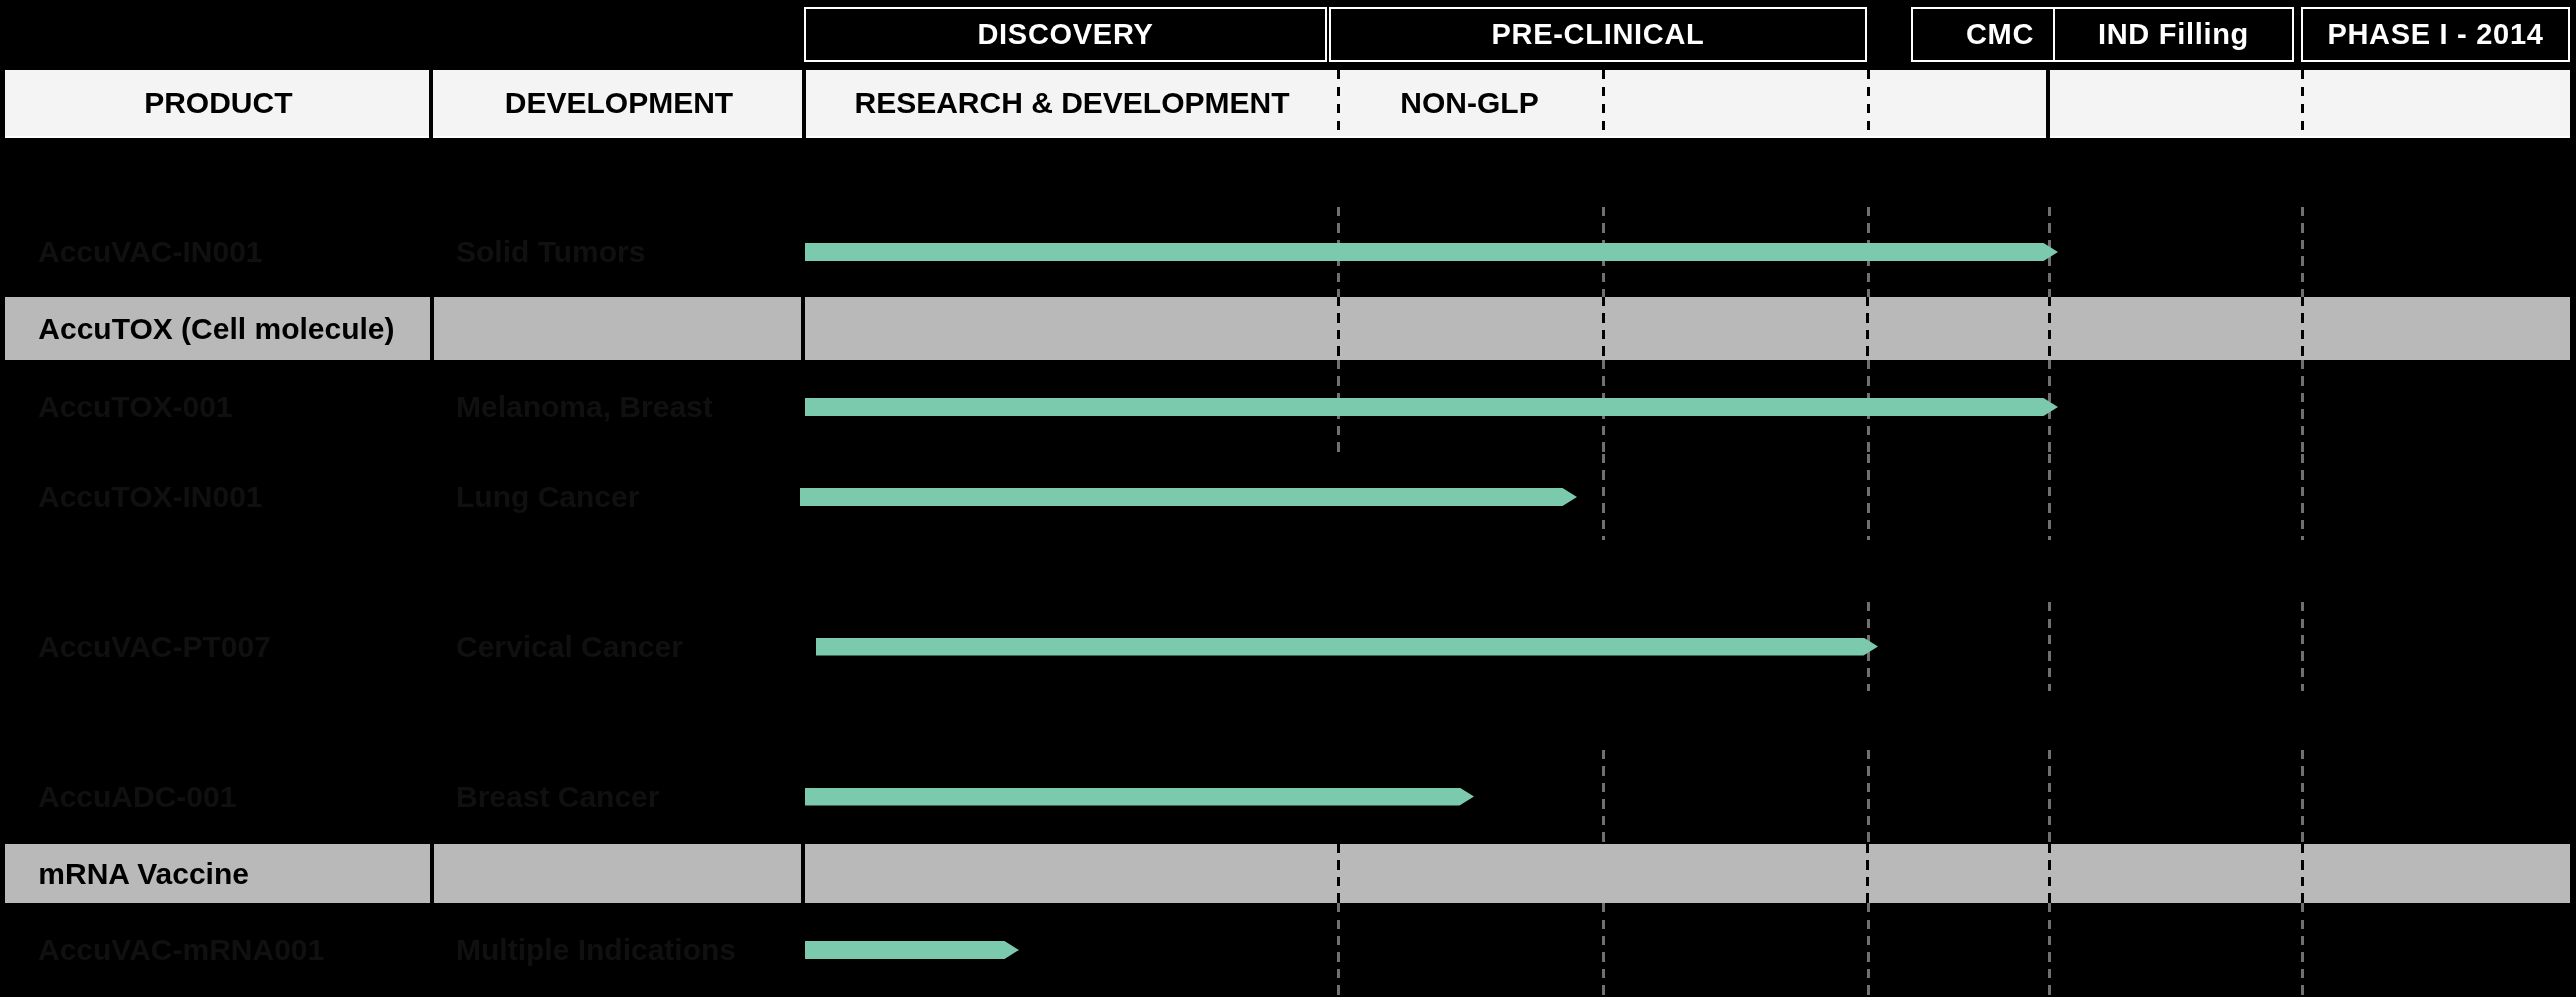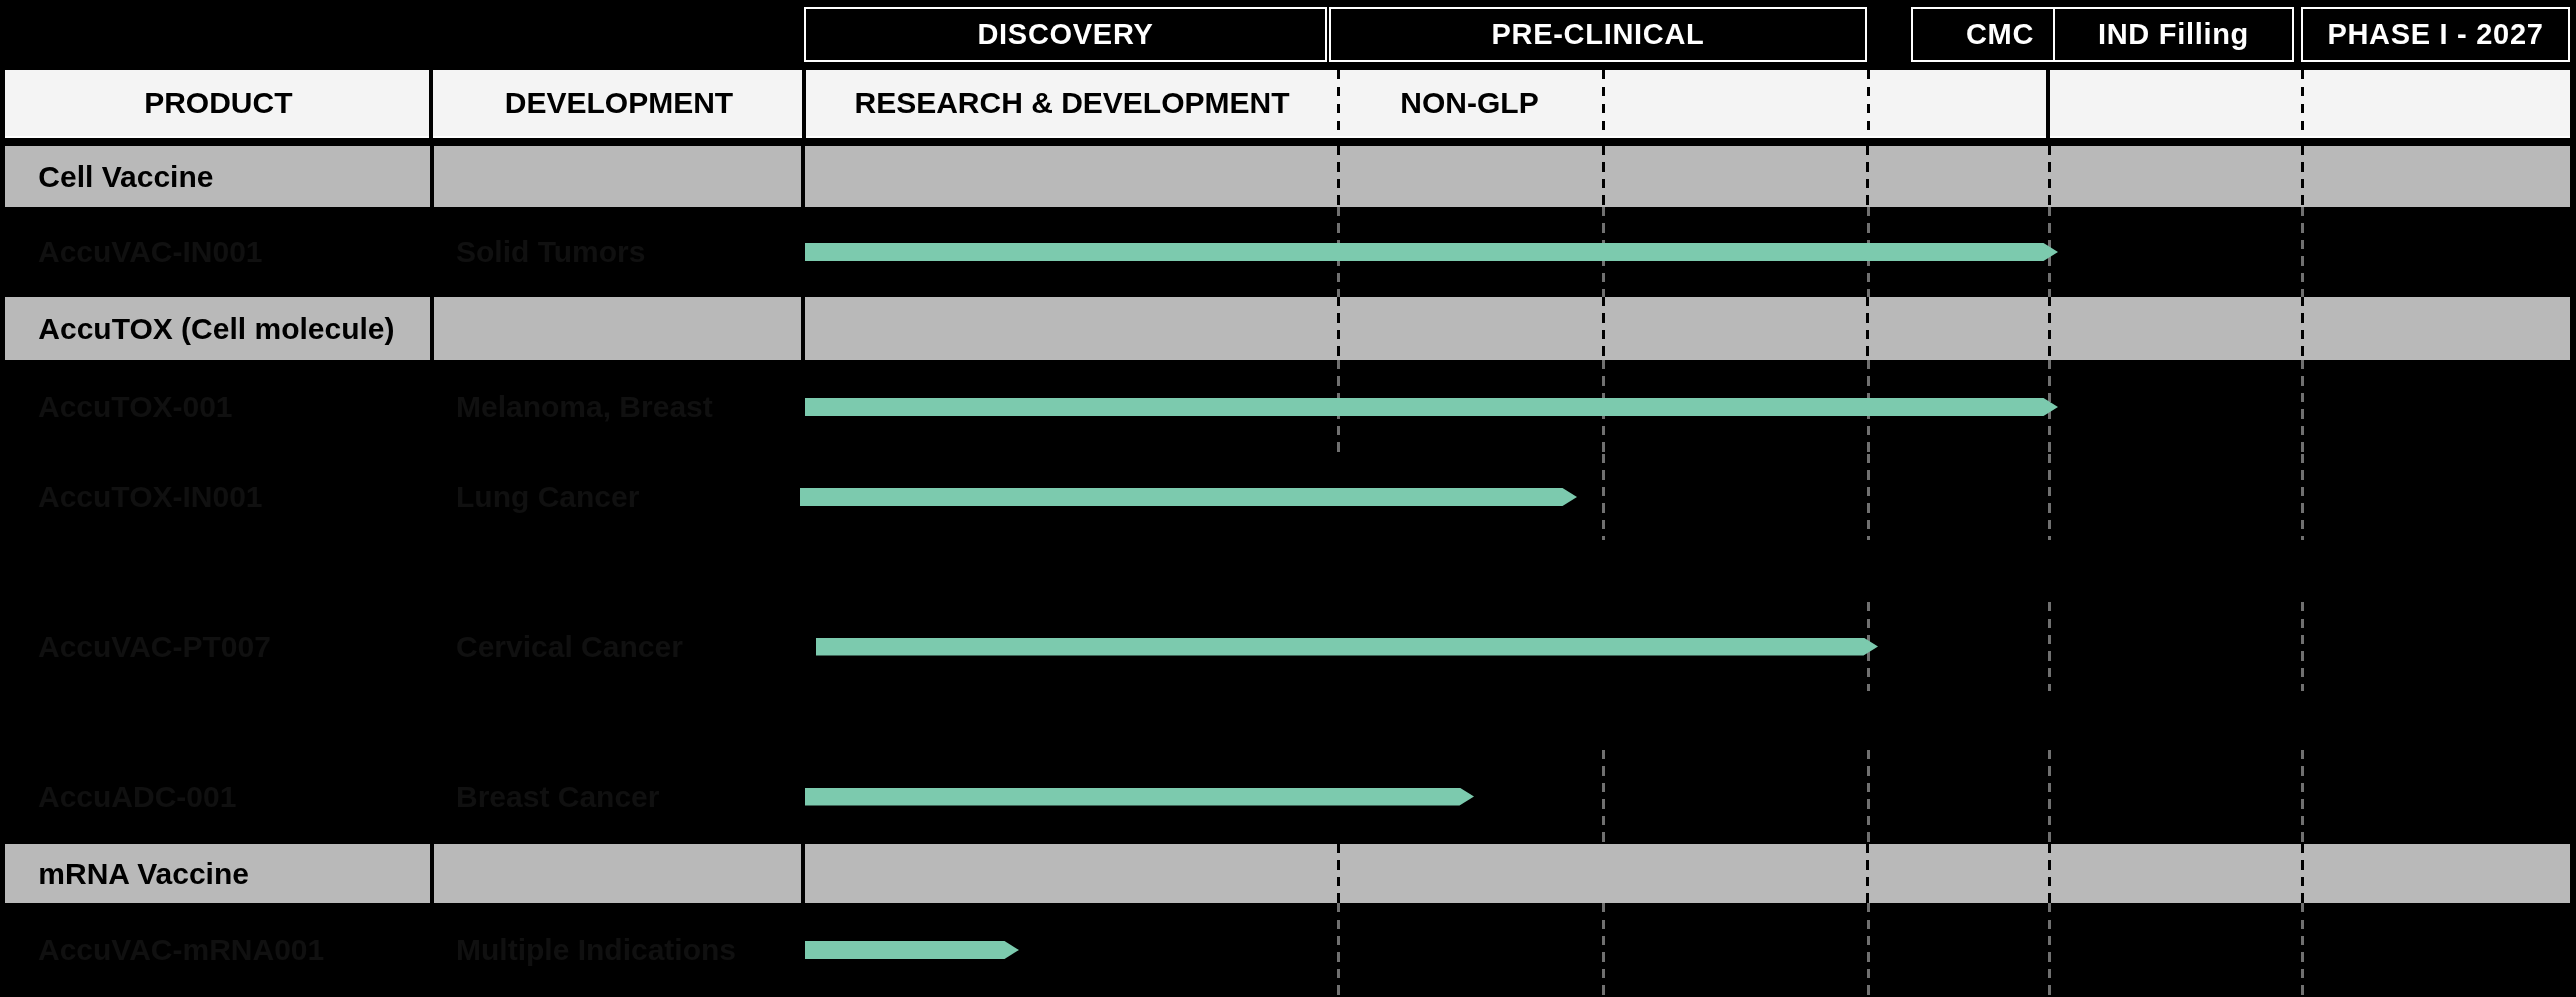--- a/index.html
+++ b/index.html
@@ -50,46 +50,36 @@
   <div class="band-box" style="left:804px;width:519px;">
     <span>DISCOVERY</span>
   </div>
   <div class="band-box" style="left:1911px;width:174px;">
     <span>CMC</span>
   </div>
   <div class="band-box" style="left:2053px;width:237px;">
     <span>IND Filling</span>
   </div>
   <div class="band-box" style="left:2301px;width:265px;">
-    <span>PHASE I - 2027</span>
+    <span>PHASE I - 2014</span>
   </div>
 
   <div class="hdr-bg"></div>
   <div class="hdr-cell" style="left:5.3px;width:426px;">PRODUCT</div>
   <div class="hdr-cell" style="left:436px;width:366px;">DEVELOPMENT</div>
   <div class="hdr-cell" style="left:806px;width:532px;">RESEARCH &amp; DEVELOPMENT</div>
   <div class="hdr-cell" style="left:1337px;width:265px;">NON-GLP</div>
   <div class="hdr-sep" style="left:429px;"></div>
   <div class="hdr-sep" style="left:802px;"></div>
   <div class="hdr-sep" style="left:2046px;"></div>
   <div class="hdr-dash" style="left:1337px;"></div>
   <div class="hdr-dash" style="left:1602px;"></div>
   <div class="hdr-dash" style="left:1867px;"></div>
   <div class="hdr-dash" style="left:2301px;"></div>
 
-  <div class="cat-row" style="top:146px;height:61px;">
-    <div class="cat-label">Cell Vaccine</div>
-    <div class="vsep" style="left:425px;"></div>
-    <div class="vsep" style="left:796px;"></div>
-    <div class="dash-dark" style="left:1332px;"></div>
-    <div class="dash-dark" style="left:1597px;"></div>
-    <div class="dash-dark" style="left:1861px;"></div>
-    <div class="dash-dark" style="left:2043px;"></div>
-    <div class="dash-dark" style="left:2296px;"></div>
-  </div>
 
   <div class="prod-row" style="top:207px;height:90px;">
     <div class="prod-name">AccuVAC-IN001</div>
     <div class="prod-ind">Solid Tumors</div>
     <div class="dash-light" style="left:1337px;"></div>
     <div class="dash-light" style="left:1602px;"></div>
     <div class="dash-light" style="left:1867px;"></div>
     <div class="dash-light" style="left:2048px;"></div>
     <div class="dash-light" style="left:2301px;"></div>
     <div class="bar" style="left: 805px; width: 1253px;"></div>

